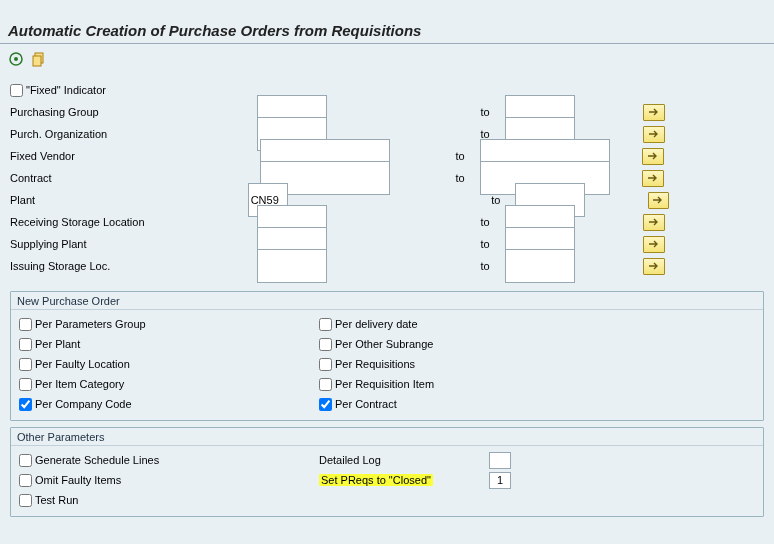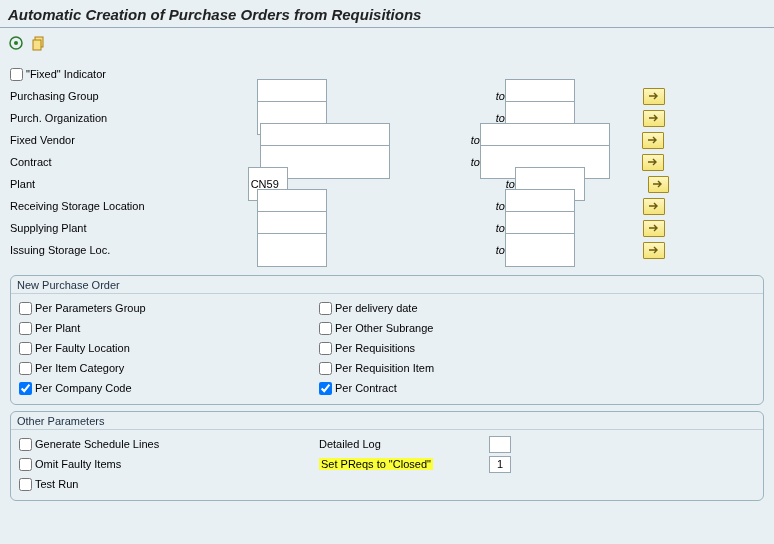--- a/index.html
+++ b/index.html
@@ -1,33 +1,33 @@
 <!DOCTYPE html>
 <html><head>
 <meta charset="utf-8">
 <style>
   * { box-sizing: border-box; font-family: Arial, sans-serif; font-size: 11px; }
   body { margin: 0; padding: 0; background: #e8f0f4; width: 774px; }
-  .title { font-size: 15px; font-weight: bold; font-style: italic; padding: 6px 8px 4px; color: #222; }
+  .title { font-size: 15px; font-weight: bold; font-style: italic; padding: 6px 8px 4px; color: #222; margin-top: 16px; }
   .hr { height: 1px; background: #9ab; margin: 0 0 4px; }
   .toolbar { padding: 3px 8px 10px; }
   .toolbar svg { vertical-align: middle; }
   .block { padding: 2px 10px 8px; }
   .row { display: flex; align-items: center; height: 22px; }
   .lab { width: 250px; display: flex; align-items: center; }
   .lab input[type=checkbox] { margin: 0 3px 0 0; }
   .f1 { width: 100px; }
   .f1 input, .f2 input { width: 70px; height: 17px; border: 1px solid #98a8b2; background: #fff; padding: 16px 2px; }
   .wide input { width: 130px; }
   .f1s input { width: 40px; }
-  .to { width: 60px; text-align: right; padding-left: 20px; font-style: italic; }
+  .to { width: 60px; text-align: center; padding-left: 20px; }
   .f2 { width: 140px; }
   .arrow-btn { width: 22px; height: 17px; background: linear-gradient(#fdf6c0,#f5e478); border: 1px solid #a38a20; border-radius: 1px; display: flex; align-items: center; justify-content: center; cursor: pointer; }
   .arrow-btn svg { display: block; }
-  .group { border: 1px solid #9ab4c0; border-radius: 6px; margin: 6px 10px 4px; background: #e8f0f4; }
+  .group { border: 1px solid #9ab4c0; border-radius: 1px; margin: 6px 10px 4px; background: #e8f0f4; }
   .group-title { padding: 3px 6px 2px; color: #234; border-bottom: 1px solid #c2d0da; font-size: 11px; }
   .group-body { padding: 4px 8px 6px; }
   .grow { display: flex; align-items: center; height: 20px; }
   .gcol { width: 300px; display: flex; align-items: center; }
   .gcol input[type=checkbox] { margin: 0 3px 0 0; }
   .gcol2 { display: flex; align-items: center; }
   .gcol2 input[type=checkbox] { margin: 0 3px 0 0; }
   .short { width: 22px; height: 17px; border: 1px solid #98a8b2; background: #fff; padding: 0 2px; text-align: center; }
   .hl { background: #faff3a; padding: 0 2px; }
   .pl { display:inline-block; width:170px; }

